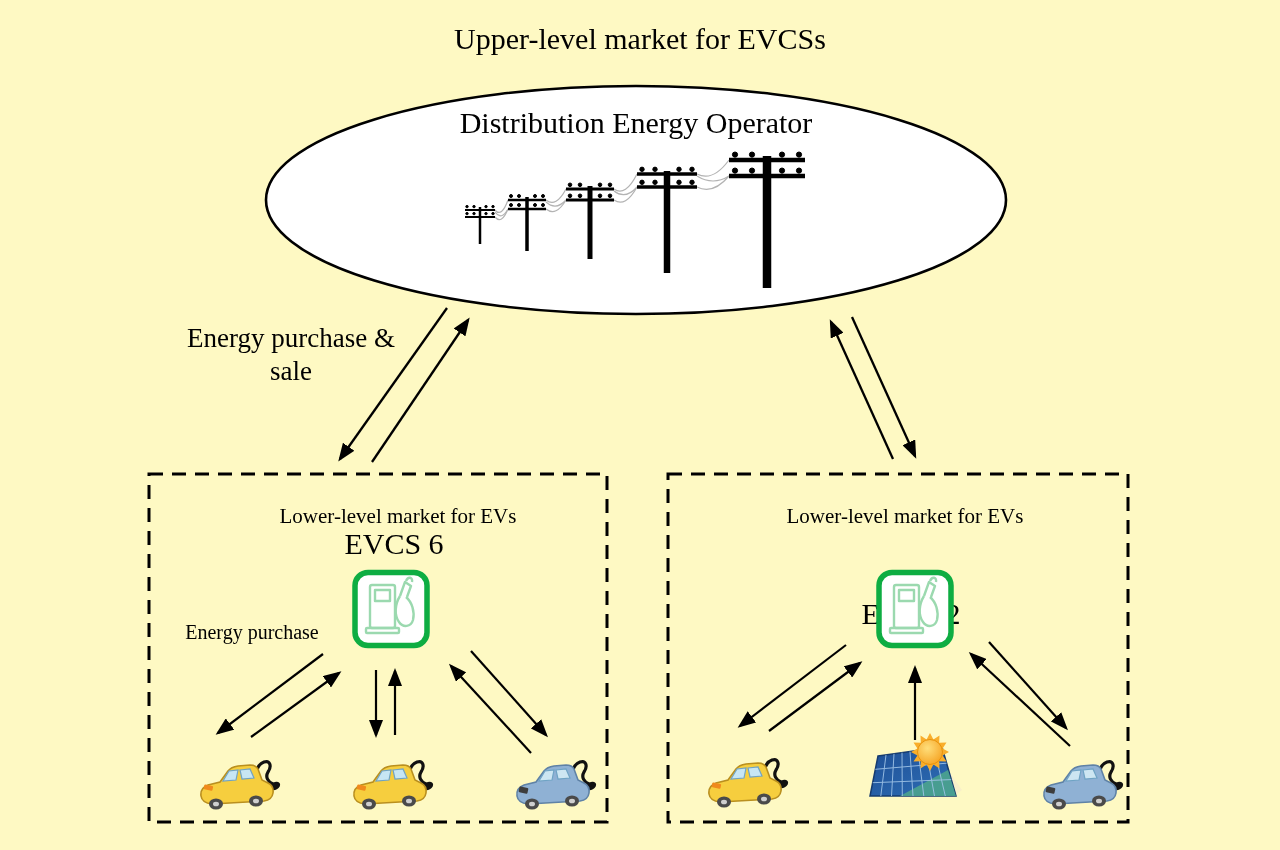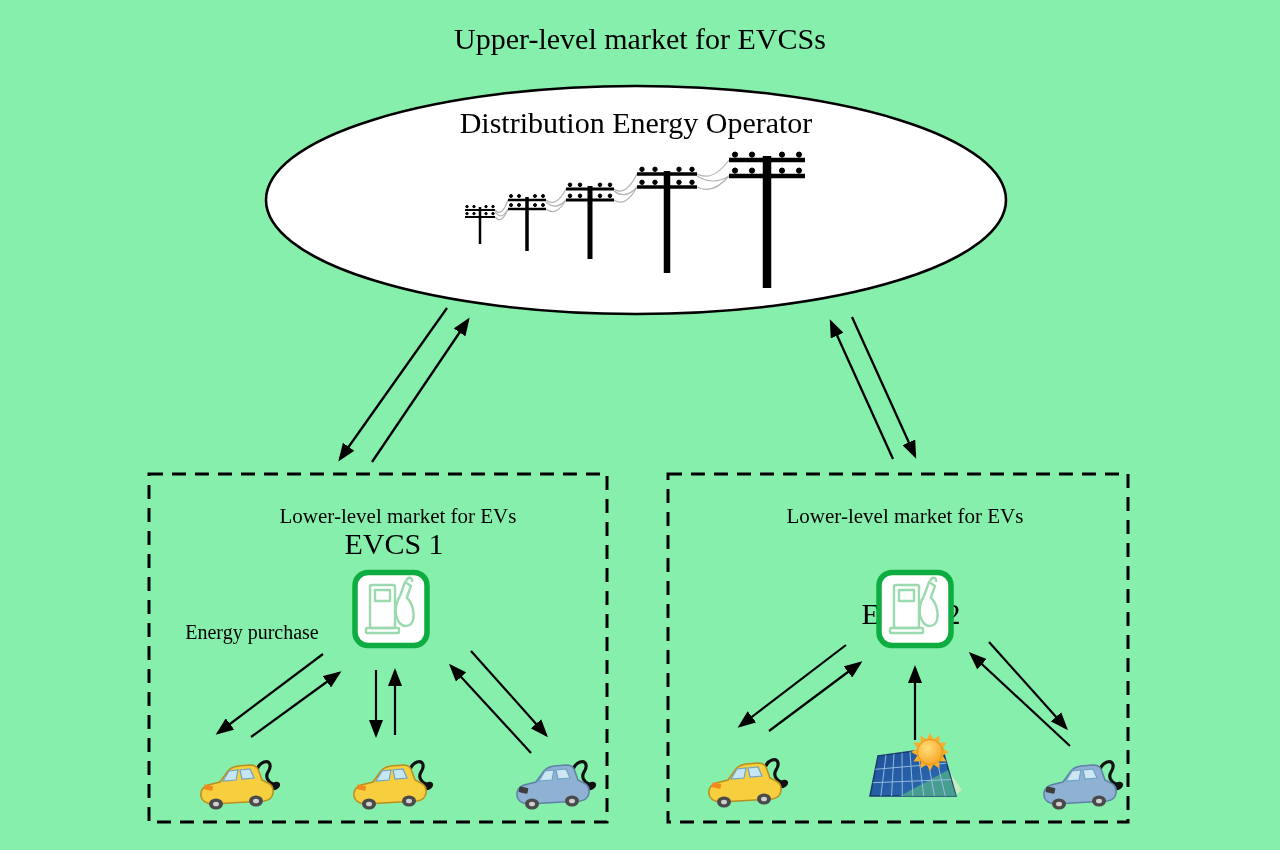--- a/index.html
+++ b/index.html
@@ -1,17 +1,17 @@
 <!DOCTYPE html>
 <html><head>
 <meta charset="utf-8">
 <style>
   html,body{margin:0;padding:0;background:#ffffff;}
   .canvas{
-    position:relative;width:1280px;height:850px;background:#86efac;overflow:hidden;
+    position:relative;width:1280px;height:850px;background:#fef9c3;overflow:hidden;
     font-family:"Liberation Serif","DejaVu Serif",serif;color:#000;
   }
   .fig-svg{position:absolute;left:0;top:0;}
   .label{position:absolute;transform:translateX(-50%);white-space:nowrap;text-align:center;}
   .title{font-size:30px;}
   .dso{font-size:30px;}
   .heading{font-size:21px;margin-top:18px;}
   .station{font-size:30px;}
   .linklabel{font-size:27px;line-height:1.22;}
   .linklabel2{font-size:20px;line-height:1.25;}
@@ -145,23 +145,27 @@
     <g stroke="#000" stroke-width="2.2">
       <line x1="1070" y1="746" x2="971" y2="654" marker-end="url(#ah)"></line>
       <line x1="989" y1="642" x2="1066" y2="728" marker-end="url(#ah)"></line>
     </g>
   </svg>
 
   <div class="label title" style="left:640px;top:22px;">Upper-level market for EVCSs</div>
 
   <div class="label dso" style="left:636px;top:106px;">Distribution Energy Operator</div>
 
+  <div class="label linklabel" style="left:291px;top:322px;">
+    <div>Energy purchase &amp;</div>
+    <div>sale</div>
+  </div>
 
   <div class="label heading" style="left:398px;top:486px;">Lower-level market for EVs</div>
-  <div class="label station" style="left:394px;top:527px;">EVCS 1</div>
+  <div class="label station" style="left:394px;top:527px;">EVCS 6</div>
 
   <div class="label heading" style="left:905px;top:486px;">Lower-level market for EVs</div>
   <div class="label station" style="left:911px;top:549px;margin-top:48px;">EVCS 2</div>
 
   <div class="label linklabel2" style="left:252px;top:620px;">
     <div>Energy purchase</div>
   </div>
 
   <svg class="icon" style="left:351px;top:568px;" width="80" height="82" viewBox="0 0 80 82">
     <rect x="4" y="4.5" width="72" height="73" rx="13" fill="#fff" stroke="#0EAD42" stroke-width="5.5"></rect>

